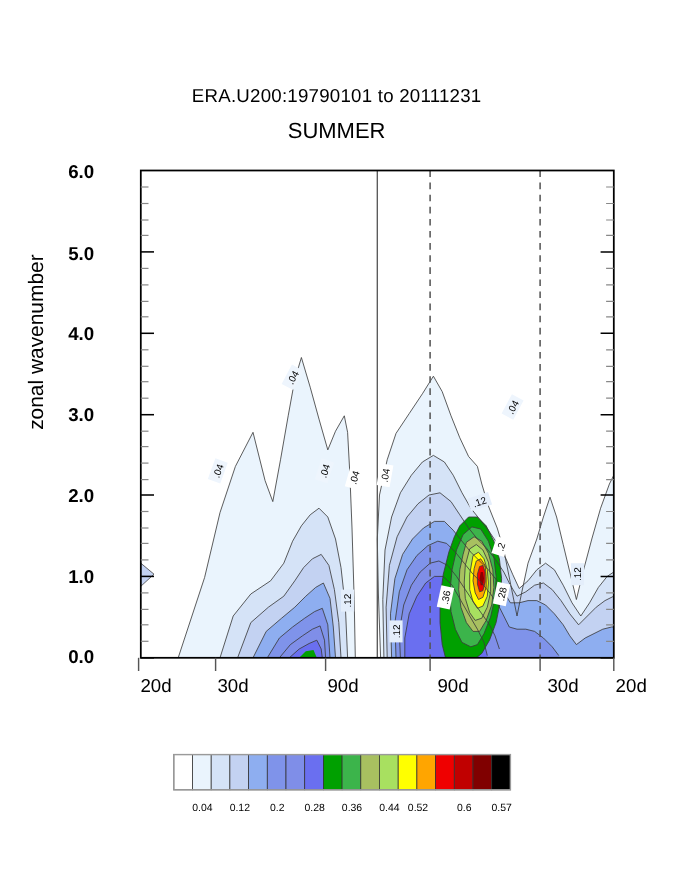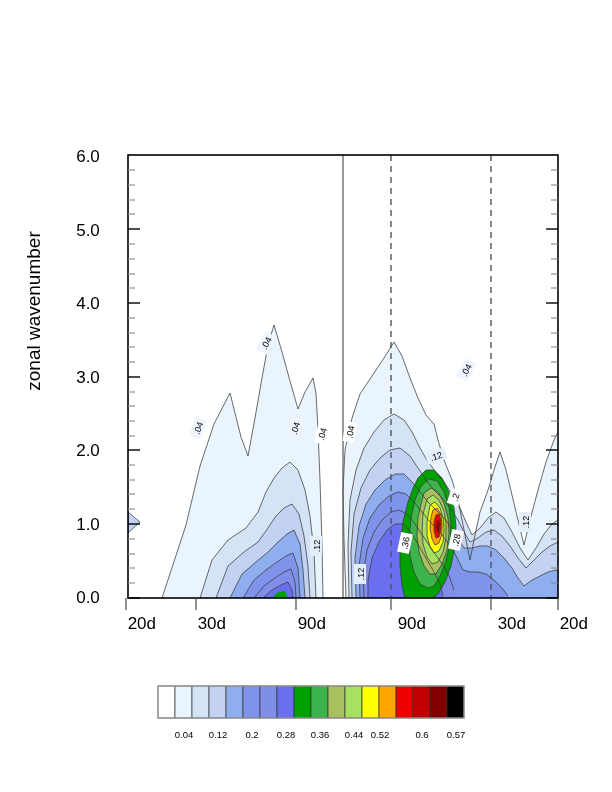--- a/index.html
+++ b/index.html
@@ -6,31 +6,33 @@
   body{width:612px;height:792px;overflow:hidden;
        font-family:"Liberation Sans", sans-serif;color:#000;}
   #root{position:relative;width:612px;height:792px;}
   .ttl{position:absolute;width:100%;text-align:center;font-weight:400;}
   #title-main{top:78px;font-size:17px;letter-spacing:.2px;}
   #title-sub{top:108px;font-size:20px;}
   #ylab{position:absolute;left:-76px;top:300px;width:220px;text-align:center;
         font-size:19px;transform:rotate(-90deg);transform-origin:center center;}
   .tklbl{position:absolute;font-size:17px;}
   .xtk{text-align:right;width:60px;}
-  .ytk{text-align:center;width:52px;}
+  .ytk{text-align:left;width:52px;font-weight:bold;}
   #cbunit{position:absolute;width:100%;text-align:center;top:660px;font-size:9px;}
   .cblbl{position:absolute;font-size:9.5px;text-align:center;width:44px;top:729px;}
   svg{position:absolute;left:0;top:0;}
   .clab{font-size:9px;font-family:"Liberation Sans",sans-serif;}
 </style>
 </head>
 <body>
 
 <div id="root">
 
+  <div class="ttl" id="title-main">ERA.U200:19790101 to 20111231</div>
+  <div class="ttl" id="title-sub">SUMMER</div>
 
   <div id="ylab">zonal wavenumber</div>
 
   <div class="tklbl ytk" style="left:62px;top:588px">0.0</div>
   <div class="tklbl ytk" style="left:62px;top:515px">1.0</div>
   <div class="tklbl ytk" style="left:62px;top:441px">2.0</div>
   <div class="tklbl ytk" style="left:62px;top:368px">3.0</div>
   <div class="tklbl ytk" style="left:62px;top:294px">4.0</div>
   <div class="tklbl ytk" style="left:62px;top:221px">5.0</div>
   <div class="tklbl ytk" style="left:62px;top:147px">6.0</div>

